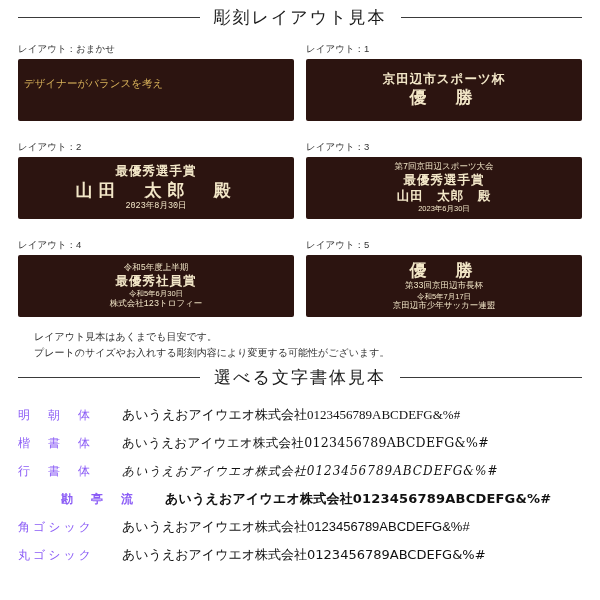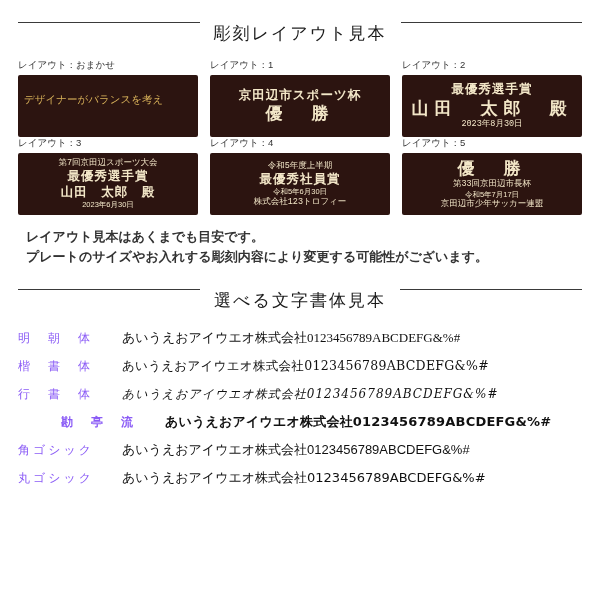--- a/index.html
+++ b/index.html
@@ -7,40 +7,40 @@
     width:600px;height:600px;
     background:#ffffff;
     font-family:"Liberation Sans","DejaVu Sans",sans-serif;
     color:#222;
     overflow:hidden;
   }
   .page{position:relative;width:600px;height:600px;box-sizing:border-box;}
 
   
   .section-head{
-    display:flex;justify-content:center;
+    display:flex;align-items:center;justify-content:center;
     gap:14px;
     padding:0 18px;
-    margin-top:22px;
+    margin-top:6px;
   }
   .section-head .rule{
     flex:1 1 auto;height:1px;background:#3a3a3a;
   }
   .section-head .title{
     flex:0 0 auto;
     font-size:17px;letter-spacing:2px;
     color:#1a1a1a;
     white-space:nowrap;
   }
 
   
   .grid{
     display:grid;
-    grid-template-columns:repeat(3,1fr);
-    gap:0 12px;
+    grid-template-columns:repeat(2,1fr);
+    gap:20px 12px;
     padding:14px 18px 0 18px;
   }
   .cell{display:flex;flex-direction:column;}
   .cell-label{
     font-size:9.5px;color:#333;margin-bottom:3px;letter-spacing:0px;
   }
   .plate{
     background:#2c1410;
     border-radius:2px;
     height:62px;
@@ -59,22 +59,22 @@
   }
   .pl.gold{color:#d9b25a;}
   .pl.big{font-size:17px;letter-spacing:6px;font-weight:bold;}
   .pl.mid{font-size:12.5px;letter-spacing:1px;font-weight:bold;}
   .pl.sm{font-size:8.5px;letter-spacing:0px;font-family:Liberation Mono, monospace;}
   .pl.xs{font-size:7.5px;}
   .pl.l{font-size:10.5px;text-align:left;margin-top:31px;}
 
   
   .note{
-    padding:12px 18px 0 26px;
-    font-size:13px;color:#333;line-height:1.55;font-weight:bold;
+    padding:12px 18px 0 34px;
+    font-size:10px;color:#333;line-height:1.55;
   }
 
   
   .fonts{
     padding:12px 18px 0 18px;
   }
   .frow{
     display:flex;align-items:center;
     height:28px;
   }

